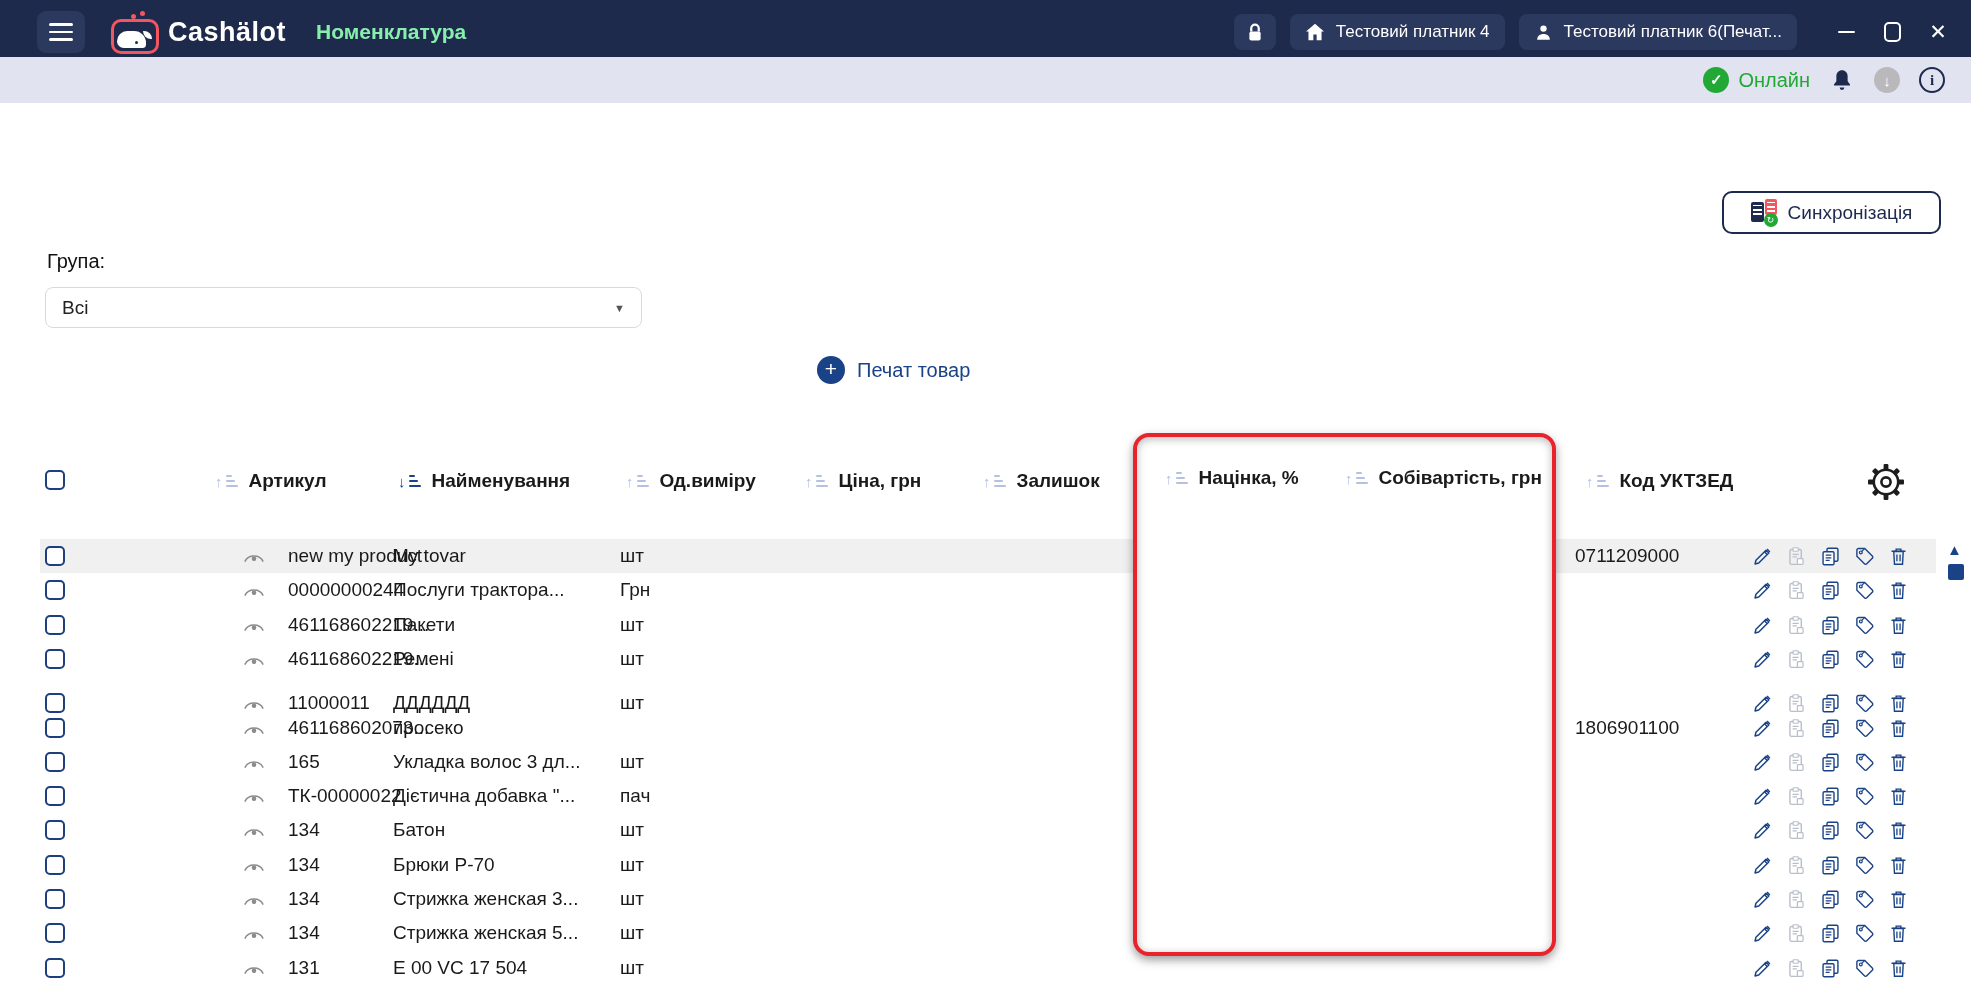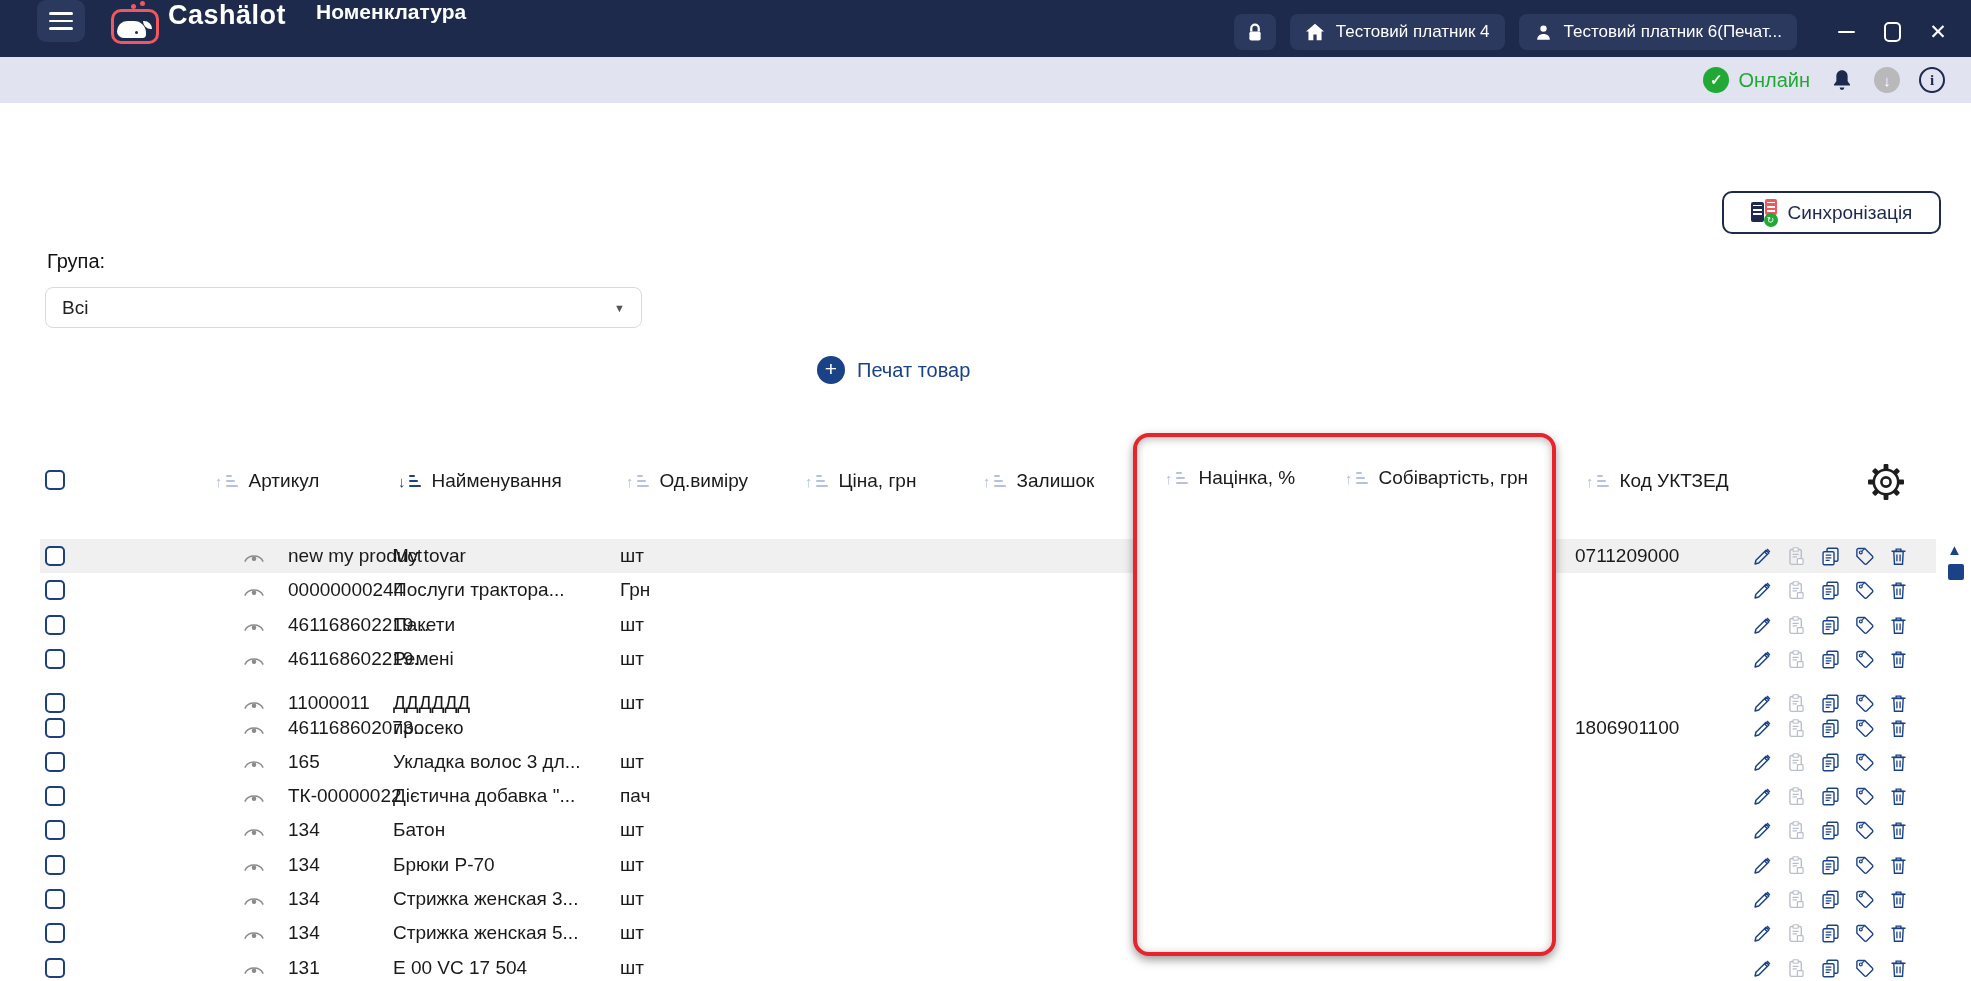--- a/index.html
+++ b/index.html
@@ -3,40 +3,40 @@
 <meta charset="utf-8">
 <title>Номенклатура</title>
 <style>
   * { margin:0; padding:0; box-sizing:border-box; }
   html,body { width:1971px; height:981px; overflow:hidden; background:#fff;
               font-family:"Liberation Sans", sans-serif; }
   #app { position:relative; width:1971px; height:981px; }
 
   
   .titlebar { position:absolute; inset:0 0 auto 0; height:64px;
-              background:var(--c-titlebar,#1e2a4c); display:flex; }
+              background:var(--c-titlebar,#1e2a4c); display:flex; align-items:center; }
   .hamburger { width:48px; height:42px; margin-left:37px; border-radius:9px;
                background:var(--c-titlebtn,#2c395e); display:flex; flex-direction:column;
                justify-content:center; align-items:center; gap:5px; cursor:pointer; border:0; }
   .hamburger i { display:block; width:24px; height:2.6px; background:#fff; border-radius:2px; }
   .logo { position:relative; width:48px; height:44px; margin-left:26px; }
   .logo-spout::before, .logo-spout::after { content:''; position:absolute; top:0; width:5px; height:5px;
                border-radius:50%; background:#f2565f; }
   .logo-spout { position:absolute; top:1px; left:20px; width:14px; height:8px; }
   .logo-spout::before { left:0; top:3px; } .logo-spout::after { right:0; top:0; }
   .logo-tv { position:absolute; bottom:0; left:0; width:48px; height:35px;
              border:3.5px solid #f2565f; border-radius:10px; }
   .logo-whale { position:absolute; left:3px; bottom:3px; width:29px; height:17px; background:#fff;
                 border-radius:12px 14px 4px 8px; }
   .logo-whale::after { content:''; position:absolute; right:-6px; top:0; width:9px; height:8px;
                 background:#fff; border-radius:0 8px 0 8px; }
   .logo-whale::before { content:''; position:absolute; right:8px; bottom:4px; width:3.5px; height:3.5px;
                 background:#1e2a4c; border-radius:50%; }
   .brand { color:#fff; font-size:27px; font-weight:bold; margin-left:9px; letter-spacing:.5px; }
-  .page-title { color:#ffffff; font-size:21px; font-weight:bold; margin-left:30px; }
+  .page-title { color:#86efac; font-size:21px; font-weight:bold; margin-left:30px; }
   .tb-right { margin-left:auto; display:flex; align-items:center; gap:14px; padding-right:16px; }
   .tb-btn { background:var(--c-titlebtn,#2c395e); border:0; border-radius:8px; height:36px;
             display:flex; align-items:center; gap:11px; padding:0 15px; color:#fff;
             font-size:17px; font-family:inherit; cursor:pointer; white-space:nowrap; }
   .tb-btn.square { width:42px; justify-content:center; padding:0; }
   .winbtn { background:none; border:0; color:#fff; width:34px; height:34px; cursor:pointer;
             display:flex; align-items:center; justify-content:center; font-size:21px; }
   .winbtn .bar { width:17px; height:2.4px; background:#fff; border-radius:2px; }
   .winbtn .boxg { width:17px; height:20px; border:2.6px solid #fff; border-radius:5px; }
   .win-cluster { display:flex; align-items:center; gap:12px; margin-left:18px; }
@@ -90,21 +90,21 @@
                  color:#fff; font-size:21px; display:flex; align-items:center; justify-content:center;
                  padding-bottom:2px; }
   .new-product-label { color:var(--c-accent,#1a4287); font-size:20px; }
 
   
   .checkbox { display:inline-block; width:20px; height:20px; border:2.6px solid #1e3f7d;
               border-radius:5px; background:#fff; cursor:pointer; }
   .hdr-check { position:absolute; left:45px; top:470px; }
   .th { position:absolute; top:466px; height:30px; display:flex; align-items:center; gap:11px;
         cursor:pointer; }
-  .th-label { font-size:19px; font-weight:normal; color:#1a1a1a; white-space:nowrap; }
+  .th-label { font-size:19px; font-weight:bold; color:#1a1a1a; white-space:nowrap; }
   .sort-icon { display:inline-flex; align-items:center; gap:3px; color:var(--c-sort,#b4c1e3); }
   .sort-icon.active { color:var(--c-accent,#1a4287); }
   .sort-arrow { font-size:15px; line-height:1; }
   .sort-bars { display:flex; flex-direction:column; gap:2.5px; align-items:flex-start; }
   .sort-bars i { display:block; height:2.2px; background:currentColor; border-radius:1px; }
   .sort-bars i:nth-child(1){ width:6px; } .sort-bars i:nth-child(2){ width:9px; }
   .sort-bars i:nth-child(3){ width:12px; }
   .th-artikul{left:215px} .th-name{left:398px} .th-unit{left:626px} .th-price{left:805px}
   .th-stock{left:983px} .th-uktzed{left:1586px}
   .gear { position:absolute; left:1866px; top:462px; width:40px; height:40px; background:none;

